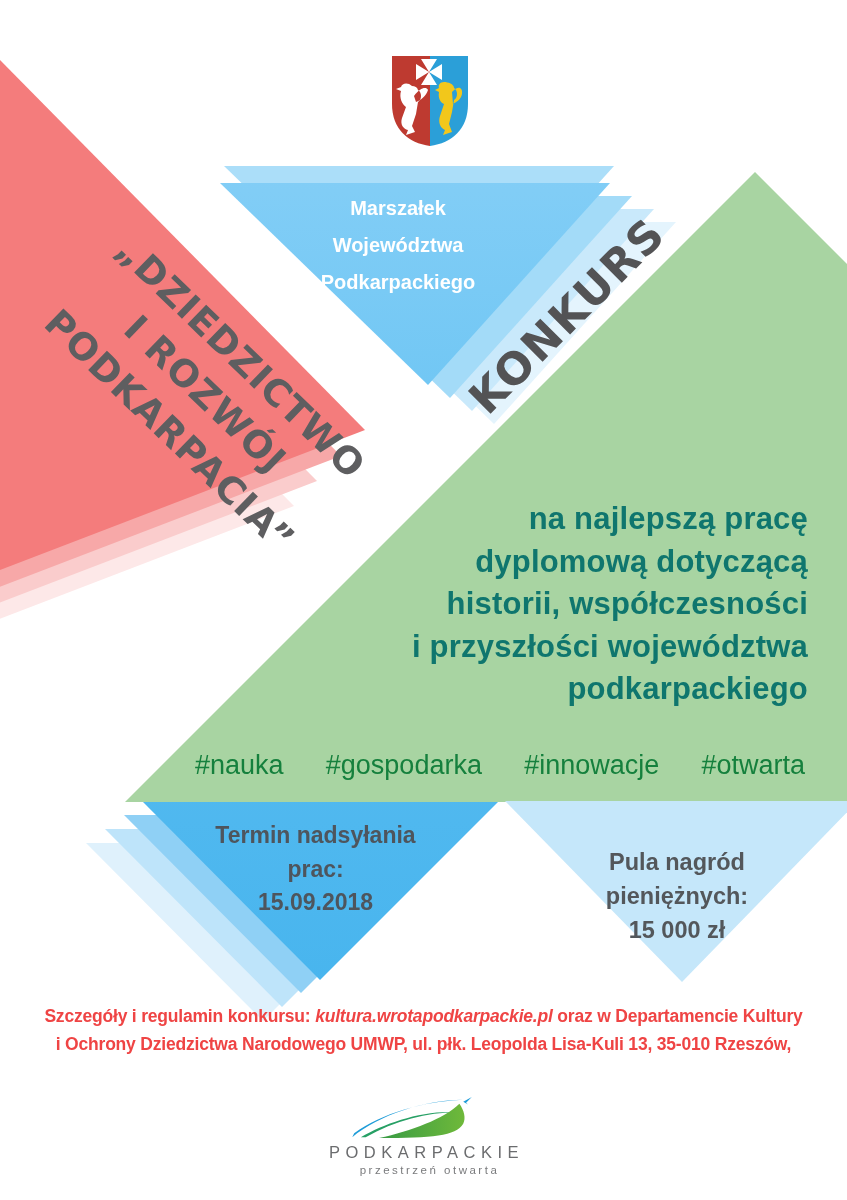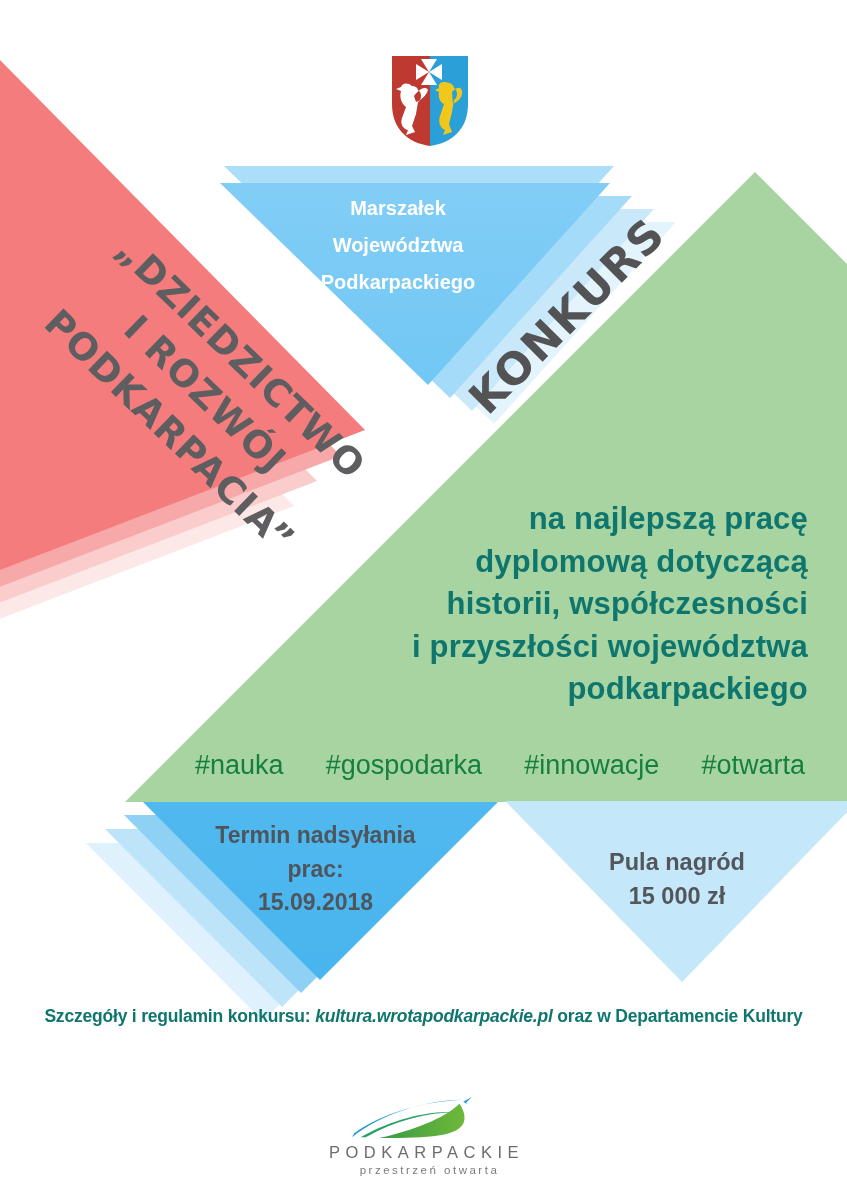--- a/index.html
+++ b/index.html
@@ -68,21 +68,21 @@
     text-align:center;color:#4E555D;font-weight:bold;
     font-size:23px;line-height:33.5px;
   }
   .prize{
     position:absolute;left:563px;top:817px;width:228px;
     text-align:center;color:#53575B;font-weight:bold;
     font-size:23.5px;line-height:34px;margin-top:28px;
   }
   .footer{
     position:absolute;left:33px;top:1002px;width:781px;
-    text-align:center;color:#0f766e;font-weight:bold;
+    text-align:center;color:#ef4444;font-weight:bold;
     font-size:17.5px;line-height:28px;letter-spacing:-0.2px;
   }
   .footer .url{font-style:italic;}
   
   .logo{position:absolute;left:0;top:1096px;width:847px;text-align:center;}
   .logo-swoosh{display:block;margin:0 auto;}
   .logo-name{
     font-size:16.5px;letter-spacing:5.5px;padding-left:6px;
     color:#6B6C6E;margin-top:3px;
   }
@@ -165,27 +165,29 @@
   </div>
 
   <div class="deadline">
     <div>Termin nadsyłania</div>
     <div>prac:</div>
     <div>15.09.2018</div>
   </div>
 
   <div class="prize">
     <div>Pula nagród</div>
+    <div>pieniężnych:</div>
     <div>15 000 zł</div>
   </div>
 
   <div class="footer">
     <div>
       <span>Szczegóły i regulamin konkursu: </span><span class="url">kultura.wrotapodkarpackie.pl</span><span> oraz w Departamencie Kultury</span>
     </div>
+    <div>i Ochrony Dziedzictwa Narodowego UMWP, ul. płk. Leopolda Lisa-Kuli 13, 35-010 Rzeszów,</div>
   </div>
 
   <div class="logo">
     <svg class="logo-swoosh" width="150" height="44" viewBox="0 0 150 46">
       <defs>
         <linearGradient id="hillGrad" x1="0" y1="0" x2="1" y2="0">
           <stop offset="0" stop-color="#379A44"></stop>
           <stop offset="1" stop-color="#6FB93A"></stop>
         </linearGradient>
       </defs>

